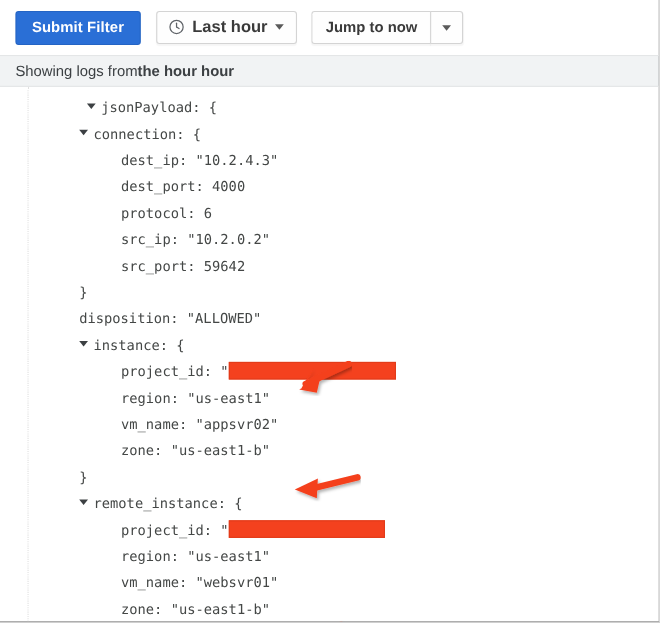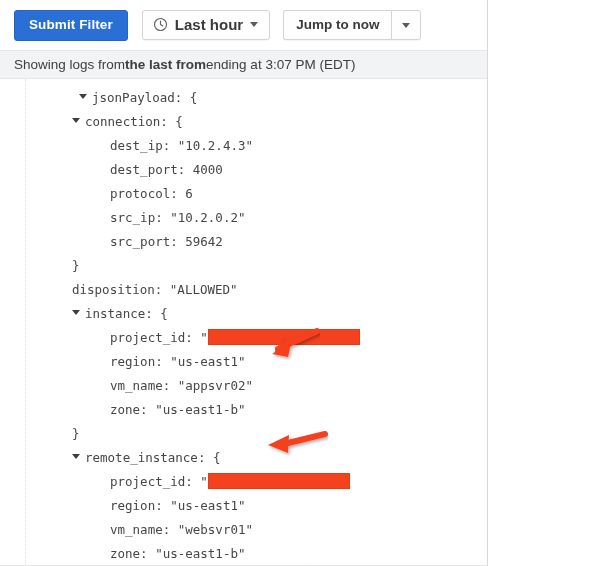--- a/index.html
+++ b/index.html
@@ -8,21 +8,21 @@
     background: #ffffff;
   }
   body {
     width: 600px;
     height: 566px;
     font-family: "Liberation Sans", sans-serif;
     overflow: hidden;
     position: relative;
   }
   .app {
-    width: 488px;
+    width: 600px;
     height: 566px;
     position: relative;
     box-sizing: border-box;
     border-right: 1px solid #d8d8d8;
     border-bottom: 1px solid #e6e6e6;
     background: #404040;
     overflow: hidden;
   }
 
   
@@ -216,22 +216,21 @@
       <button class="main">Jump to now</button>
       <div class="arrowbox">
         <span class="caret"></span>
       </div>
     </div>
 
   </div>
 
   <div class="statusband">
     <span>Showing logs from </span>
-      <b>the last from</b>
-      <span> ending at 3:07 PM (EDT)</span>
+      <b>the hour hour</b>
   </div>
 
   <div class="viewer">
     <div class="gutter"></div>
     <div id="rows">
         <div class="row ind1" style="padding-left: 79px;"><span class="tri"></span><span class="txt">jsonPayload: {</span></div>
         <div class="row ind2" style="padding-left: 72px;"><span class="tri"></span><span class="txt">connection: {</span></div>
         <div class="row ind3"><span class="txt">dest_ip: "10.2.4.3"</span></div>
         <div class="row ind3"><span class="txt">dest_port: 4000</span></div>
         <div class="row ind3"><span class="txt">protocol: 6</span></div>

